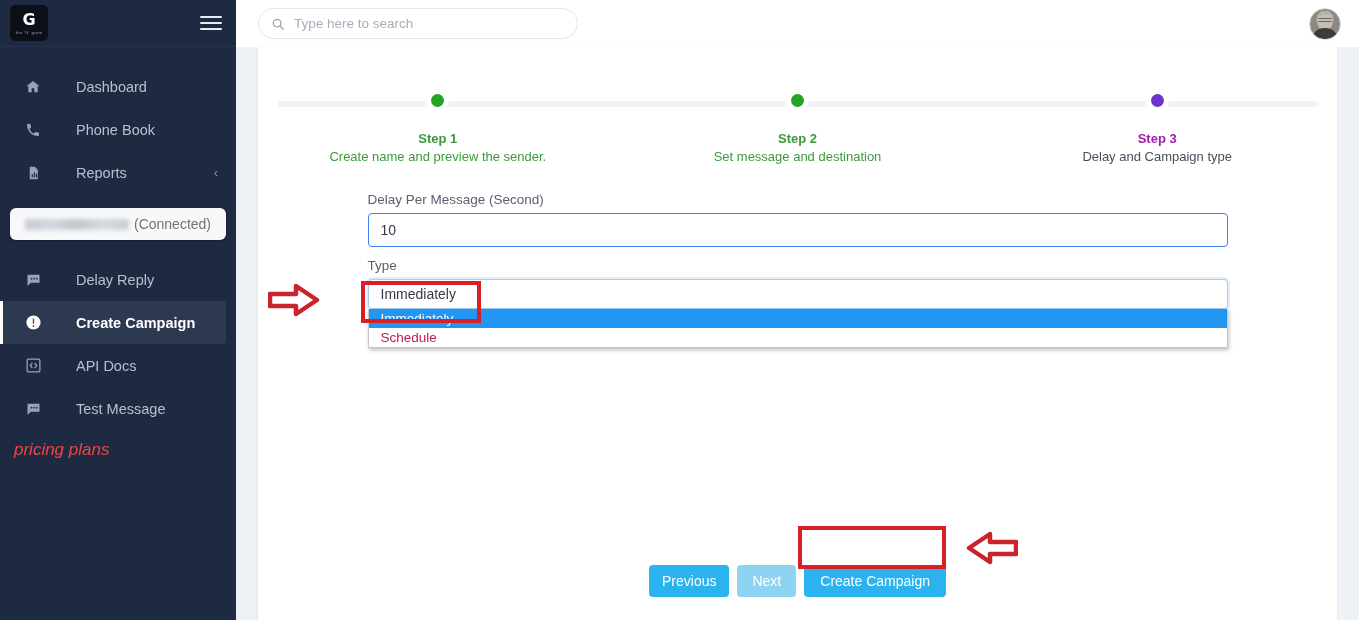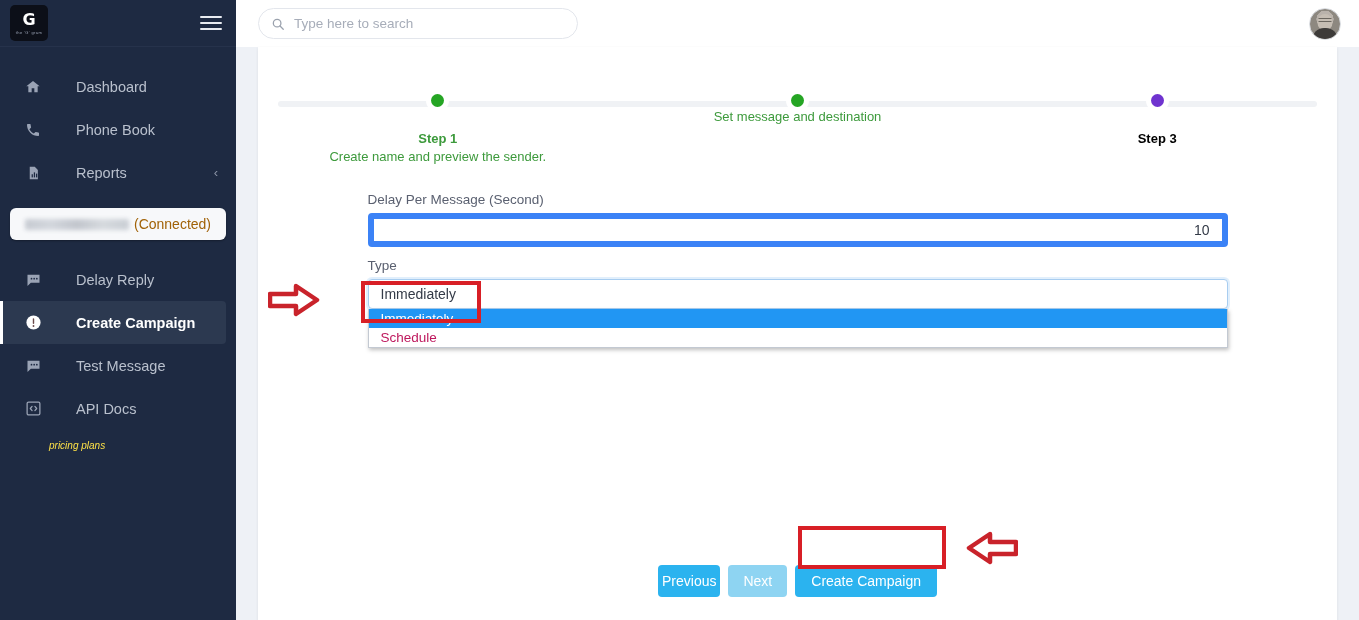--- a/index.html
+++ b/index.html
@@ -69,36 +69,36 @@
   }
   .nav-item.active .ico { color: #fff; }
   .chev { margin-left: auto; color: #8b94a6; font-size: 13px; }
 
   .conn-btn {
     margin: 14px 10px 18px 10px;
     background: #f7f8fa;
     border-radius: 6px;
     height: 32px;
     display: flex; align-items: center; justify-content: center;
-    color: #a16207; font-size: 14px;
+    color: #737373; font-size: 14px;
     cursor: pointer;
     box-shadow: 0 1px 2px rgba(0,0,0,.3);
     overflow: hidden;
   }
   .conn-redacted {
     display: inline-block;
     width: 104px; height: 11px;
     background: linear-gradient(90deg,#c7cbd2,#d3d7dd,#c2c6cd,#d6dade,#c9ced4);
     filter: blur(2.2px);
     border-radius: 2px;
     margin-right: 5px;
   }
   .pricing {
-    padding: 10px 0 0 49px;
-    font-size: 10px; font-style: italic; color: #fde047;
+    padding: 10px 0 0 14px;
+    font-size: 17px; font-style: italic; color: #ef4444;
     cursor: pointer;
   }
 
   
   .main {
     flex: 1; height: 620px;
     background: #eef1f6;
     position: relative;
     display: flex; flex-direction: column;
   }
@@ -171,34 +171,33 @@
     margin: 0 auto; position: relative; top: 1px;
     box-shadow: 0 0 0 5px #ffffff;
   }
   .dot.green { background: #25a524; }
   .dot.purple { background: #6f33cf; }
   .step-title {
     font-size: 13px; font-weight: bold; margin-top: 25px;
   }
   .step-desc { font-size: 13px; margin-top: 3px; }
   .step.done .step-title, .step.done .step-desc { color: #3d9a3c; }
-  .step.current .step-title { color: #000000; }
+  .step.current .step-title { color: #a21caf; }
   .step.current .step-desc { color: #4a4f5c; }
 
   
   .form { padding: 28px 0 0 0; position: relative; }
   .field { margin: 0 auto; width: 860px; }
   .flabel { font-size: 13.5px; color: #5a6070; margin-bottom: 6px; display: block; }
   .finput {
     width: 860px; height: 34px;
-    border: 6px solid #3b82f6; border-radius: 4px;
+    border: 1px solid #3b82f6; border-radius: 4px;
     padding: 0 12px; font-size: 14px; color: #333a47;
     outline: none; background: #fff;
     font-family: "Liberation Sans", sans-serif;
-    text-align: right;
   }
   .type-label { margin-top: 11px; }
   .select-box {
     width: 860px; height: 30px;
     border: 1px solid #a8cdf0; border-radius: 4px;
     background: #fff;
     display: flex; align-items: center;
     padding: 0 12px; font-size: 14px; color: #333a47;
     box-shadow: 0 0 0 2px rgba(120,180,240,.22);
     cursor: pointer;
@@ -221,21 +220,21 @@
 
   
   .btn-row {
     position: absolute; left: 0; right: 0; top: 518px;
     display: flex; align-items: center; justify-content: center;
     gap: 8px;
   }
   .btn {
     height: 32px; border: none; border-radius: 4px;
     color: #ffffff; font-size: 14px; cursor: pointer;
-    padding: 0 4px;
+    padding: 0 13px;
     font-family: "Liberation Sans", sans-serif;
   }
   .btn.prev { background: #2bb3ef; }
   .btn.next { background: #8ed4f2; padding: 0 15px; }
   .btn.create { background: #2bb3ef; padding: 0 16px; }
 
   
   .red-box {
     position: absolute;
     border: 4px solid #d81f26;
@@ -314,37 +313,37 @@
           <svg width="17" height="17" viewBox="0 0 24 24">
               <circle cx="12" cy="12" r="10" fill="#ffffff"></circle>
               <rect x="11" y="6" width="2" height="8" rx="1" fill="#6b4a4a"></rect>
               <circle cx="12" cy="17" r="1.3" fill="#6b4a4a"></circle>
             </svg>
         </span>
         <span>Create Campaign</span>
       </div>
       <div class="nav-item">
         <span class="ico">
+          <svg width="17" height="17" viewBox="0 0 24 24" fill="none" stroke="currentColor" stroke-width="1.8">
+              <rect x="3" y="3" width="18" height="18" rx="2"></rect>
+              <path d="M10 9 7.5 12 10 15M14 9l2.5 3L14 15" stroke-linecap="round" stroke-linejoin="round"></path>
+            </svg>
+        </span>
+        <span>API Docs</span>
+      </div>
+      <div class="nav-item">
+        <span class="ico">
           <svg width="17" height="16" viewBox="0 0 24 24" fill="currentColor">
               <path d="M3 4h18v12H8l-5 5z"></path>
               <circle cx="9" cy="10" r="1.3" fill="#1e2a42"></circle>
               <circle cx="13" cy="10" r="1.3" fill="#1e2a42"></circle>
               <circle cx="17" cy="10" r="1.3" fill="#1e2a42"></circle>
             </svg>
         </span>
         <span>Test Message</span>
-      </div>
-      <div class="nav-item">
-        <span class="ico">
-          <svg width="17" height="17" viewBox="0 0 24 24" fill="none" stroke="currentColor" stroke-width="1.8">
-              <rect x="3" y="3" width="18" height="18" rx="2"></rect>
-              <path d="M10 9 7.5 12 10 15M14 9l2.5 3L14 15" stroke-linecap="round" stroke-linejoin="round"></path>
-            </svg>
-        </span>
-        <span>API Docs</span>
       </div>
     </nav>
 
     <div class="pricing">pricing plans</div>
   </aside>
 
   <section class="main">
 
     <header class="topbar">
       <div class="search-wrap">
@@ -367,25 +366,27 @@
         <div class="stepper">
           <div class="step-line"></div>
           <div class="steps">
             <div class="step done">
               <div class="dot green"></div>
               <div class="step-title">Step 1</div>
               <div class="step-desc">Create name and preview the sender.</div>
             </div>
             <div class="step done">
               <div class="dot green"></div>
+              <div class="step-title">Step 2</div>
               <div class="step-desc">Set message and destination</div>
             </div>
             <div class="step current">
               <div class="dot purple"></div>
               <div class="step-title">Step 3</div>
+              <div class="step-desc">Delay and Campaign type</div>
             </div>
           </div>
         </div>
 
         <div class="form">
           <div class="field">
             <label class="flabel">Delay Per Message (Second)</label>
             <input class="finput" type="text" value="10" style="">
 
             <label class="flabel type-label">Type</label>

